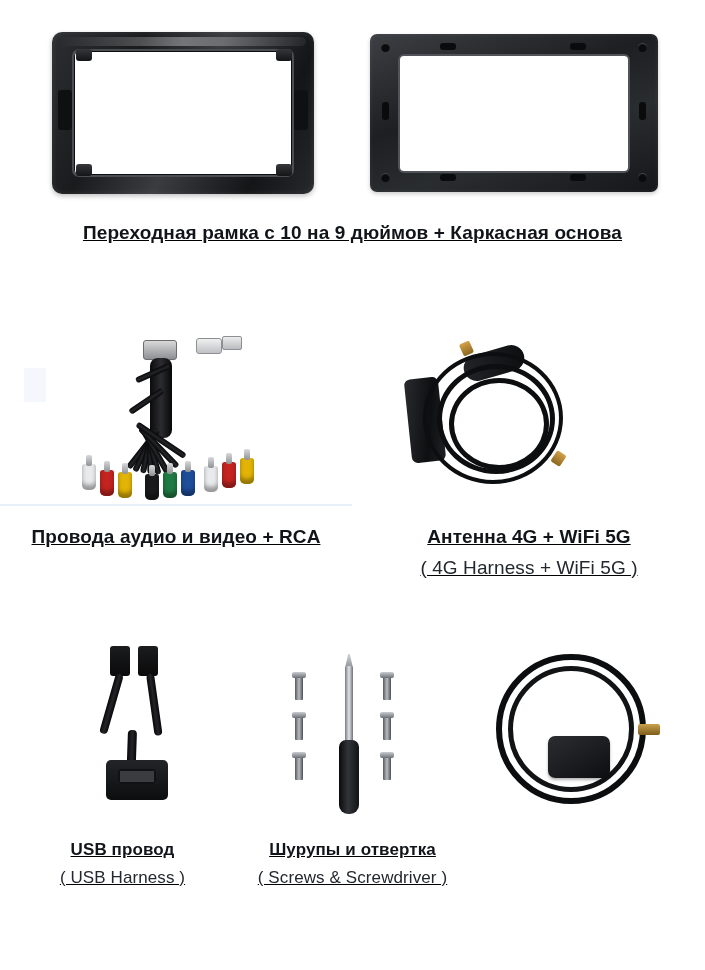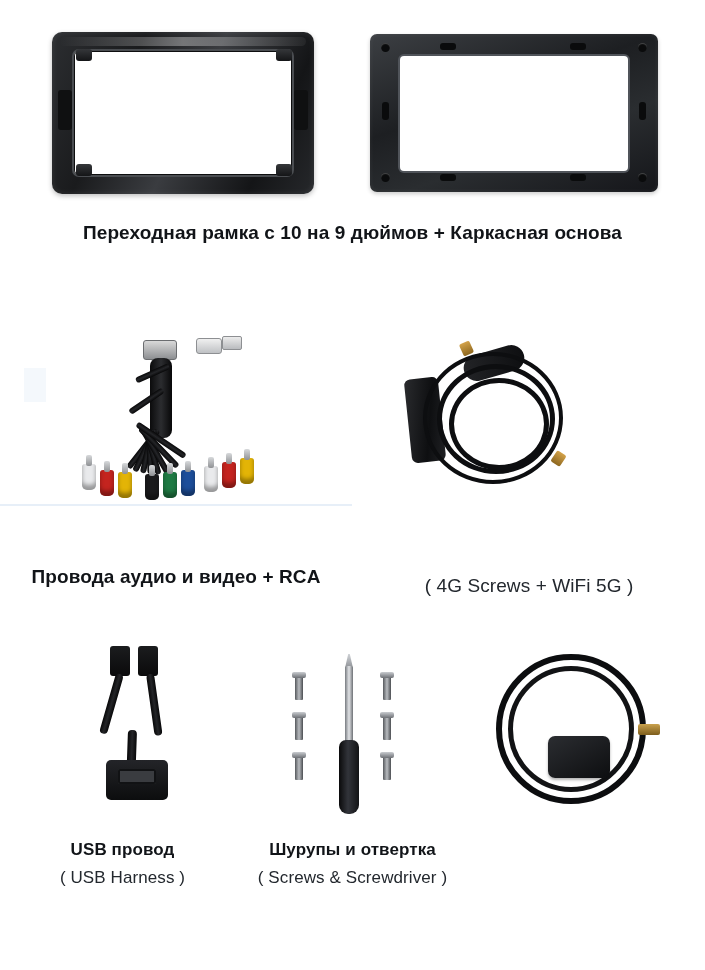--- a/index.html
+++ b/index.html
@@ -11,21 +11,21 @@
     overflow: hidden;
   }
   #page {
     position: relative;
     width: 705px; height: 970px;
     background: #ffffff;
   }
 
   
   .section { position: absolute; width: 100%; }
-  .caption-block { text-align: center; }
+  .caption-block { text-align: center; text-decoration: underline; }
   .cap-ru {
     font-size: 19px;
     font-weight: bold;
     color: #111418;
     letter-spacing: 0.1px;
     white-space: nowrap;
   }
   .cap-en {
     font-size: 19px;
     font-weight: normal;
@@ -127,21 +127,21 @@
   #s6 { left: 200px; top: 9px;   width: 16px; height: 7px; }
 
   #row1 .caption-block { position: absolute; top: 222px; width: 100%; }
 
   
   #row2 { top: 330px; left: 0; height: 270px; }
   .col-2 { position: absolute; top: 0; width: 352px; }
   #col2-left  { left: 0; }
   #col2-right { left: 353px; }
   .art-box { position: relative; width: 100%; height: 180px; }
-  .r2cap { position: absolute; top: 196px; width: 100%; margin-top: 40px; }
+  .r2cap { position: absolute; top: 196px; width: 100%; }
 
   
   #harness-connector {
     position: absolute; left: 143px; top: 10px;
     width: 34px; height: 20px;
     background: linear-gradient(180deg,#d9d9d9,#8d8f92);
     border-radius: 3px;
     border: 1px solid #6b6d70;
   }
   #harness-connector2 {
@@ -405,21 +405,22 @@
 
         <div class="coil" style="left:84px; top:34px; width:118px; height:110px;"></div>
         <div class="coil" style="left:96px; top:48px; width:100px; height:92px;"></div>
         <div class="coil" style="left:70px; top:22px; width:140px; height:132px; border-width:4px;"></div>
 
         <div class="smaplug" style="left:108px; top:12px; transform:rotate(-24deg);"></div>
         <div class="smaplug" style="left:200px; top:122px; transform:rotate(34deg);"></div>
       </div>
 
       <div class="caption-block r2cap">
-        <div class="cap-en">( 4G Screws + WiFi 5G )</div>
+        <div class="cap-ru">Антенна 4G + WiFi 5G</div>
+        <div class="cap-en">( 4G Harness + WiFi 5G )</div>
       </div>
     </div>
   </div>
 
   <div class="section" id="row3">
 
     <div class="col-3" id="col3-b">
       <div class="art-box3">
         <div class="screw" style="left:60px;  top:36px;"></div>
         <div class="screw" style="left:148px; top:36px;"></div>

